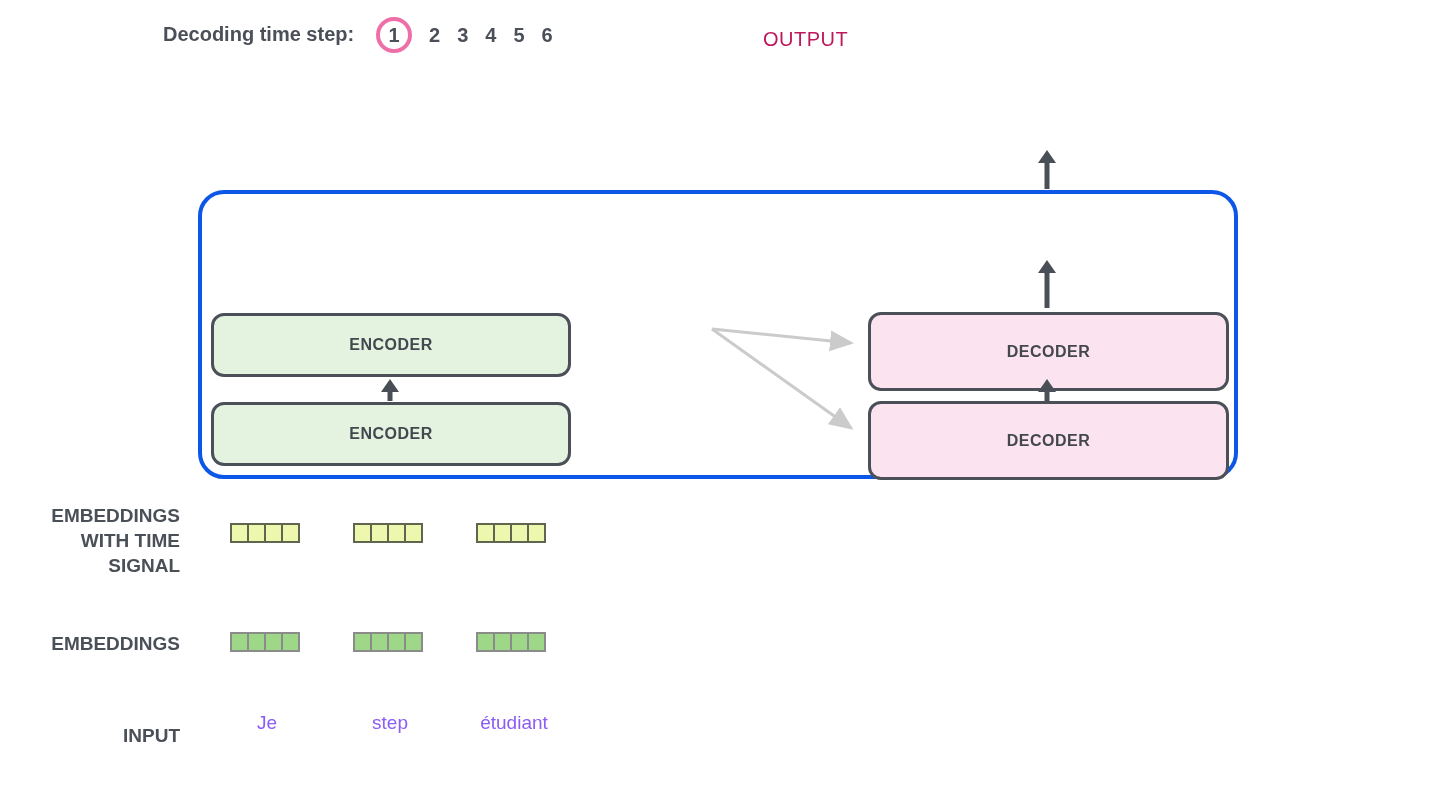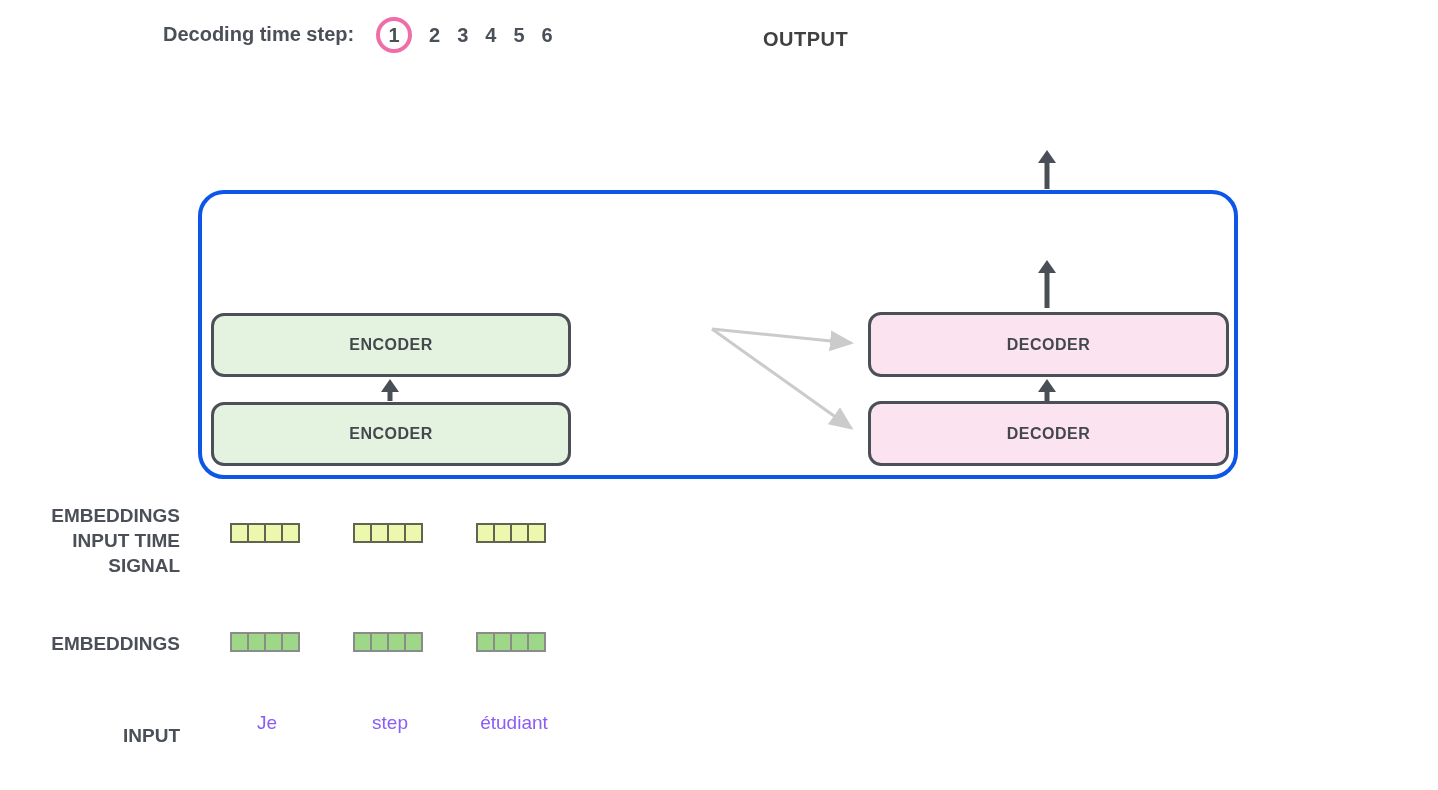--- a/index.html
+++ b/index.html
@@ -4,30 +4,30 @@
 <style>
   html,body{margin:0;padding:0;background:#ffffff;}
   body{font-family:"Liberation Sans", sans-serif;}
   .canvas{position:relative;width:1438px;height:790px;background:#ffffff;overflow:hidden;color:#4b5058;}
 
   
   .decoding-label{position:absolute;left:163px;top:23px;font-size:20px;font-weight:bold;color:#4b5058;text-align:center;}
   .steps{position:absolute;left:376px;top:17px;display:flex;align-items:center;gap:17px;font-size:20px;font-weight:bold;color:#4b5058;}
   .step-circle{width:36px;height:36px;box-sizing:border-box;border:4px solid #ee6fa8;border-radius:50%;display:flex;align-items:center;justify-content:center;}
   .step-num{display:inline-block;}
-  .output-label{position:absolute;left:763px;top:28px;font-size:20px;font-weight:bold;letter-spacing:0.5px;color:#404040;}
+  .output-label{position:absolute;left:763px;top:28px;font-size:20px;font-weight:normal;letter-spacing:0.5px;color:#be185d;}
 
   
   .model-box{position:absolute;left:198px;top:190px;width:1040px;height:289px;box-sizing:border-box;border:4px solid #0d57e8;border-radius:26px;background:transparent;}
 
   .block{position:absolute;box-sizing:border-box;border:3px solid #4b5058;border-radius:13px;display:flex;align-items:center;justify-content:center;font-size:16px;font-weight:bold;letter-spacing:0.5px;color:#43484f;}
   .encoder{background:#e4f2e0;left:211px;width:360px;height:64px;}
   .encoder.top{top:313px;}
   .encoder.bottom{top:402px;}
-  .decoder{background:#fbe3ef;left:868px;width:361px;height:65px;}
+  .decoder{background:#fbe3ef;left:868px;width:361px;height:79px;}
   .decoder.top{top:312px;}
   .decoder.bottom{top:401px;}
   .linear-softmax{left:868px;top:206px;width:360px;height:46px;border-radius:23px;background:linear-gradient(90deg,#f4c6cd 0%,#eed7ee 55%,#e9daf6 100%);font-size:19px;}
 
   
   .varrow{position:absolute;width:18px;}
   .varrow::before{content:"";position:absolute;left:50%;transform:translateX(-50%);top:0;width:0;height:0;border-left:9px solid transparent;border-right:9px solid transparent;border-bottom:13px solid #4a4f57;}
   .varrow::after{content:"";position:absolute;left:50%;transform:translateX(-50%);top:11px;bottom:0;width:5px;background:#4a4f57;}
   .arrow-output{left:1038px;top:150px;height:39px;}
   .arrow-linear{left:1038px;top:260px;height:48px;}
@@ -103,21 +103,21 @@
       <marker id="garrow" markerWidth="10" markerHeight="9" refX="7" refY="3.5" orient="auto">
         <path d="M0,0 L8,3.5 L0,7 z" fill="#cbcbcb"></path>
       </marker>
     </defs>
     <line x1="9" y1="13" x2="148" y2="27" stroke="#cbcbcb" stroke-width="3" marker-end="url(#garrow)"></line>
     <line x1="9" y1="13" x2="148" y2="112" stroke="#cbcbcb" stroke-width="3" marker-end="url(#garrow)"></line>
   </svg>
 
   <div class="side-label embed-time-label">
     <div>EMBEDDINGS</div>
-    <div>INPUT TIME</div>
+    <div>WITH TIME</div>
     <div>SIGNAL</div>
   </div>
   <div class="side-label embeddings-label">EMBEDDINGS</div>
   <div class="side-label input-label">INPUT</div>
 
   <div class="cellrow yrow gpos1">
     <div class="cell ycell"></div>
       <div class="cell ycell"></div>
       <div class="cell ycell"></div>
       <div class="cell ycell"></div>

